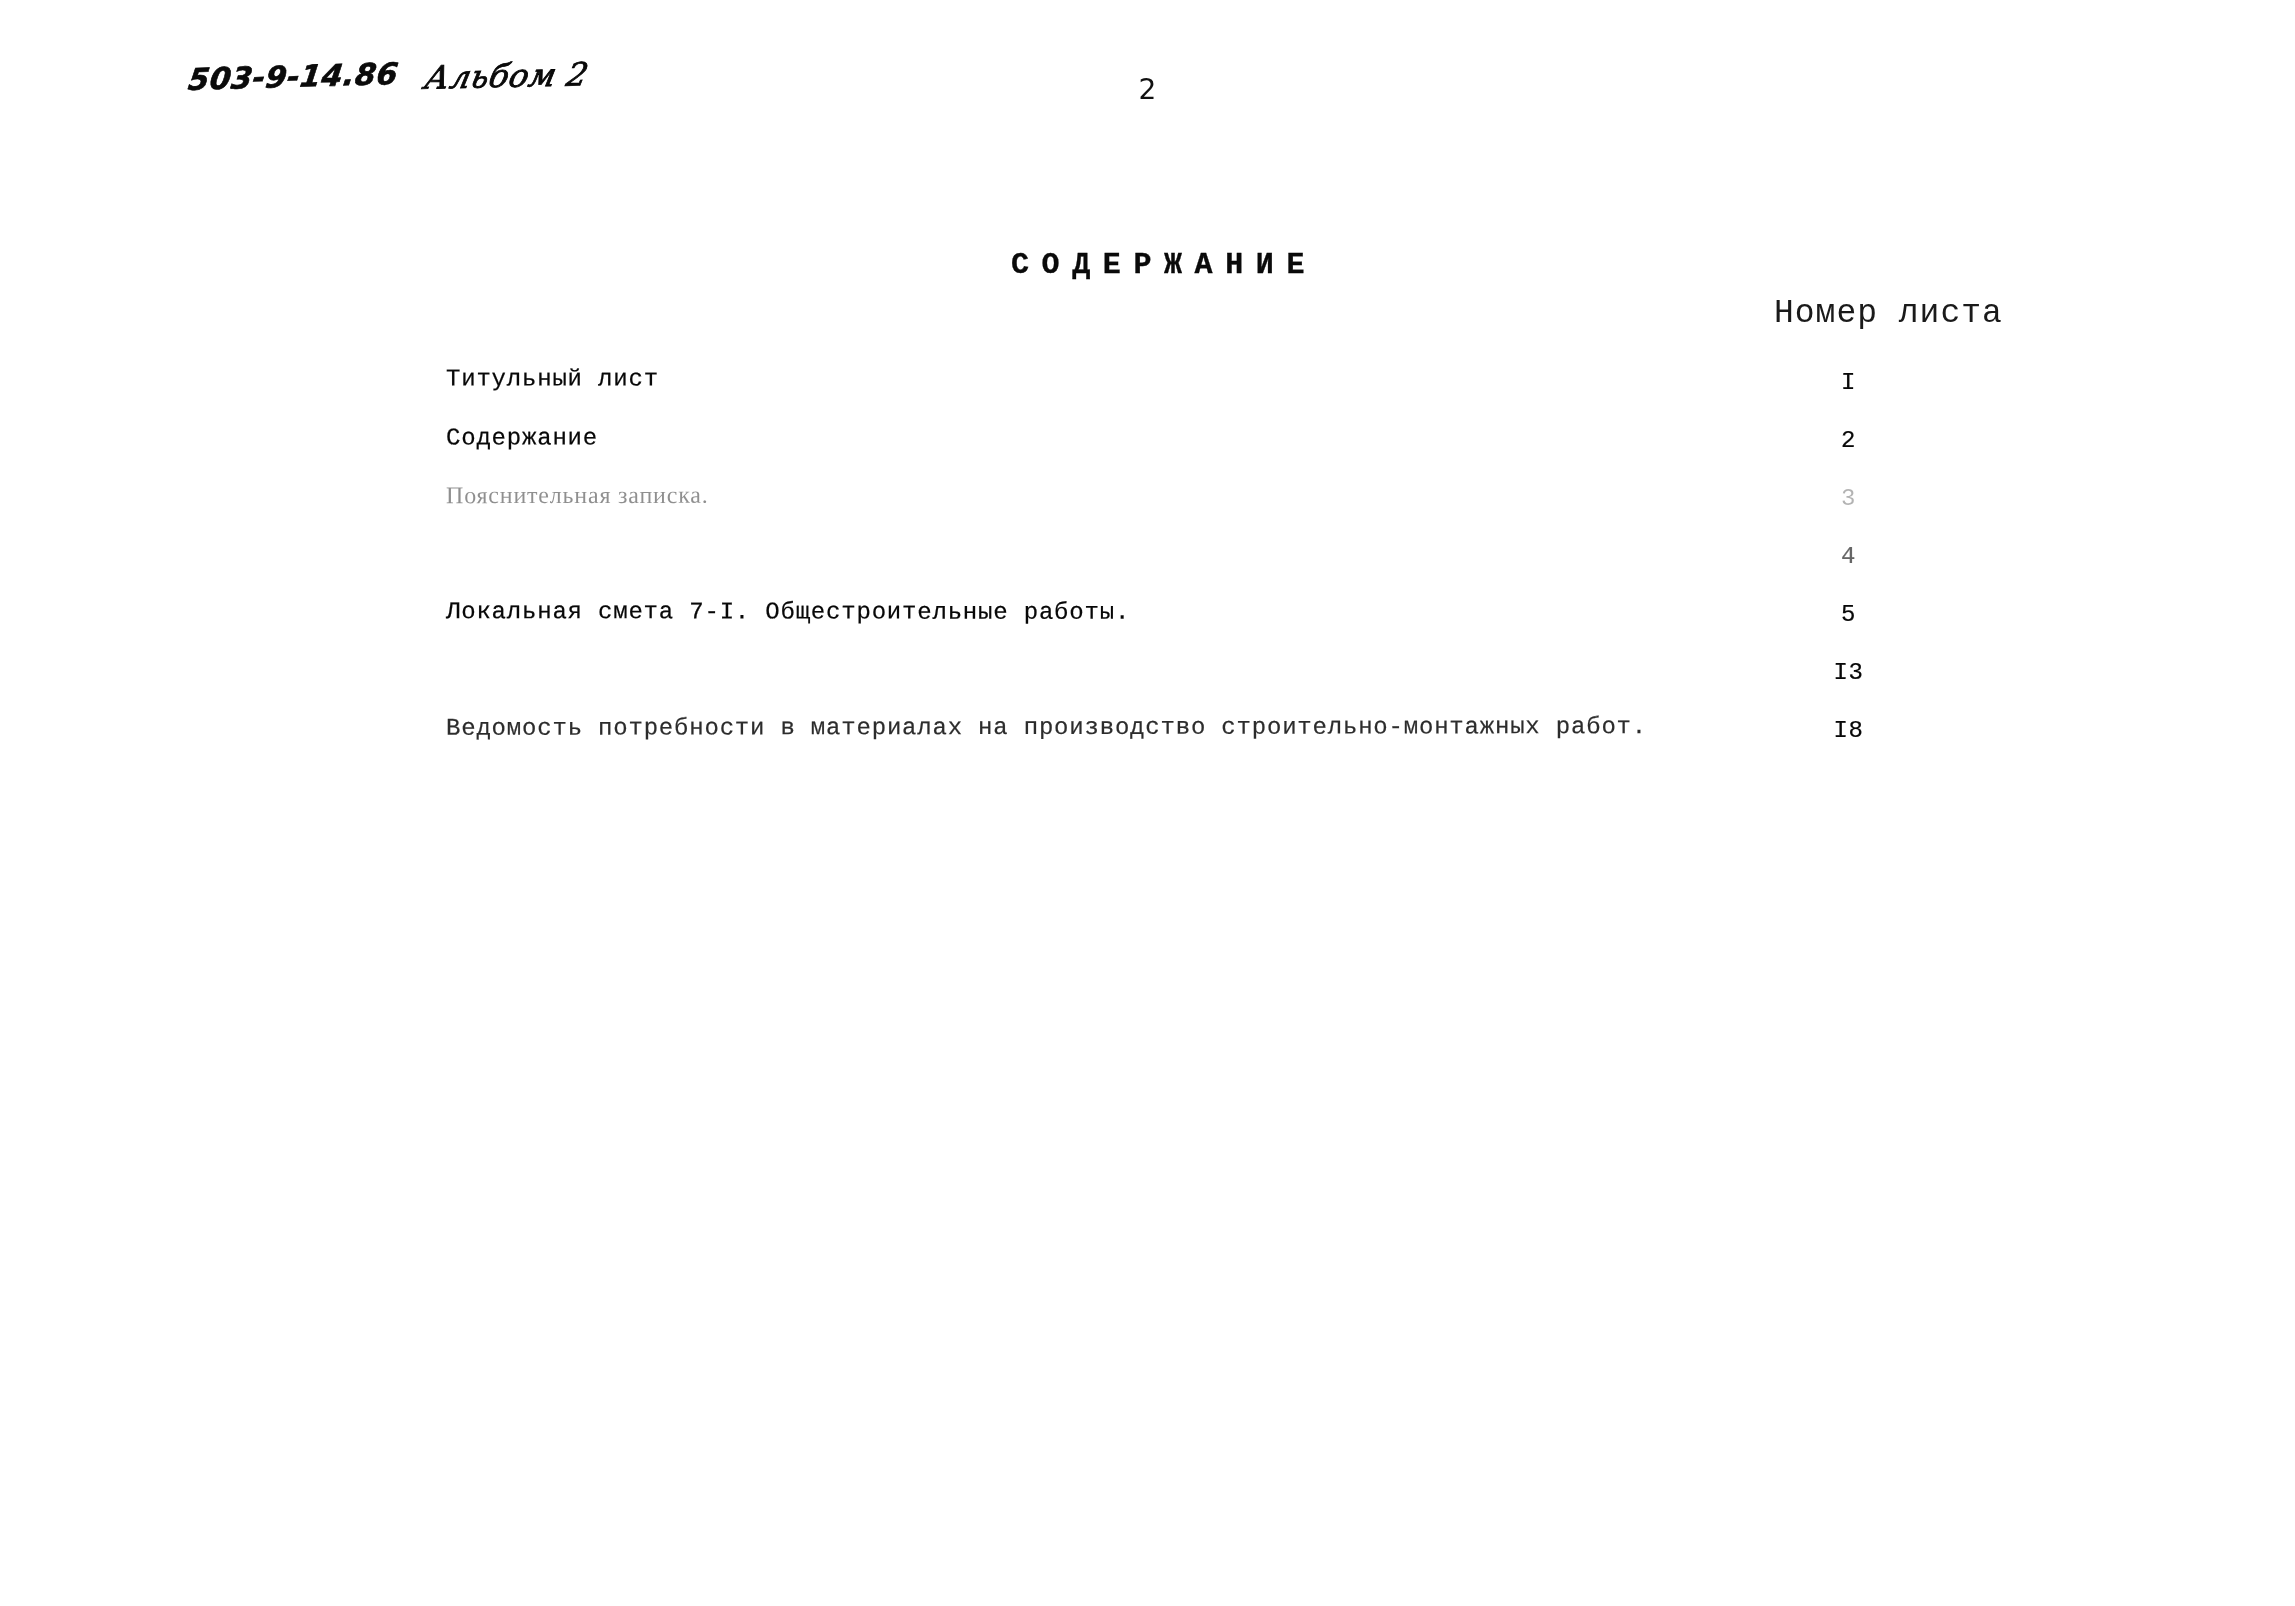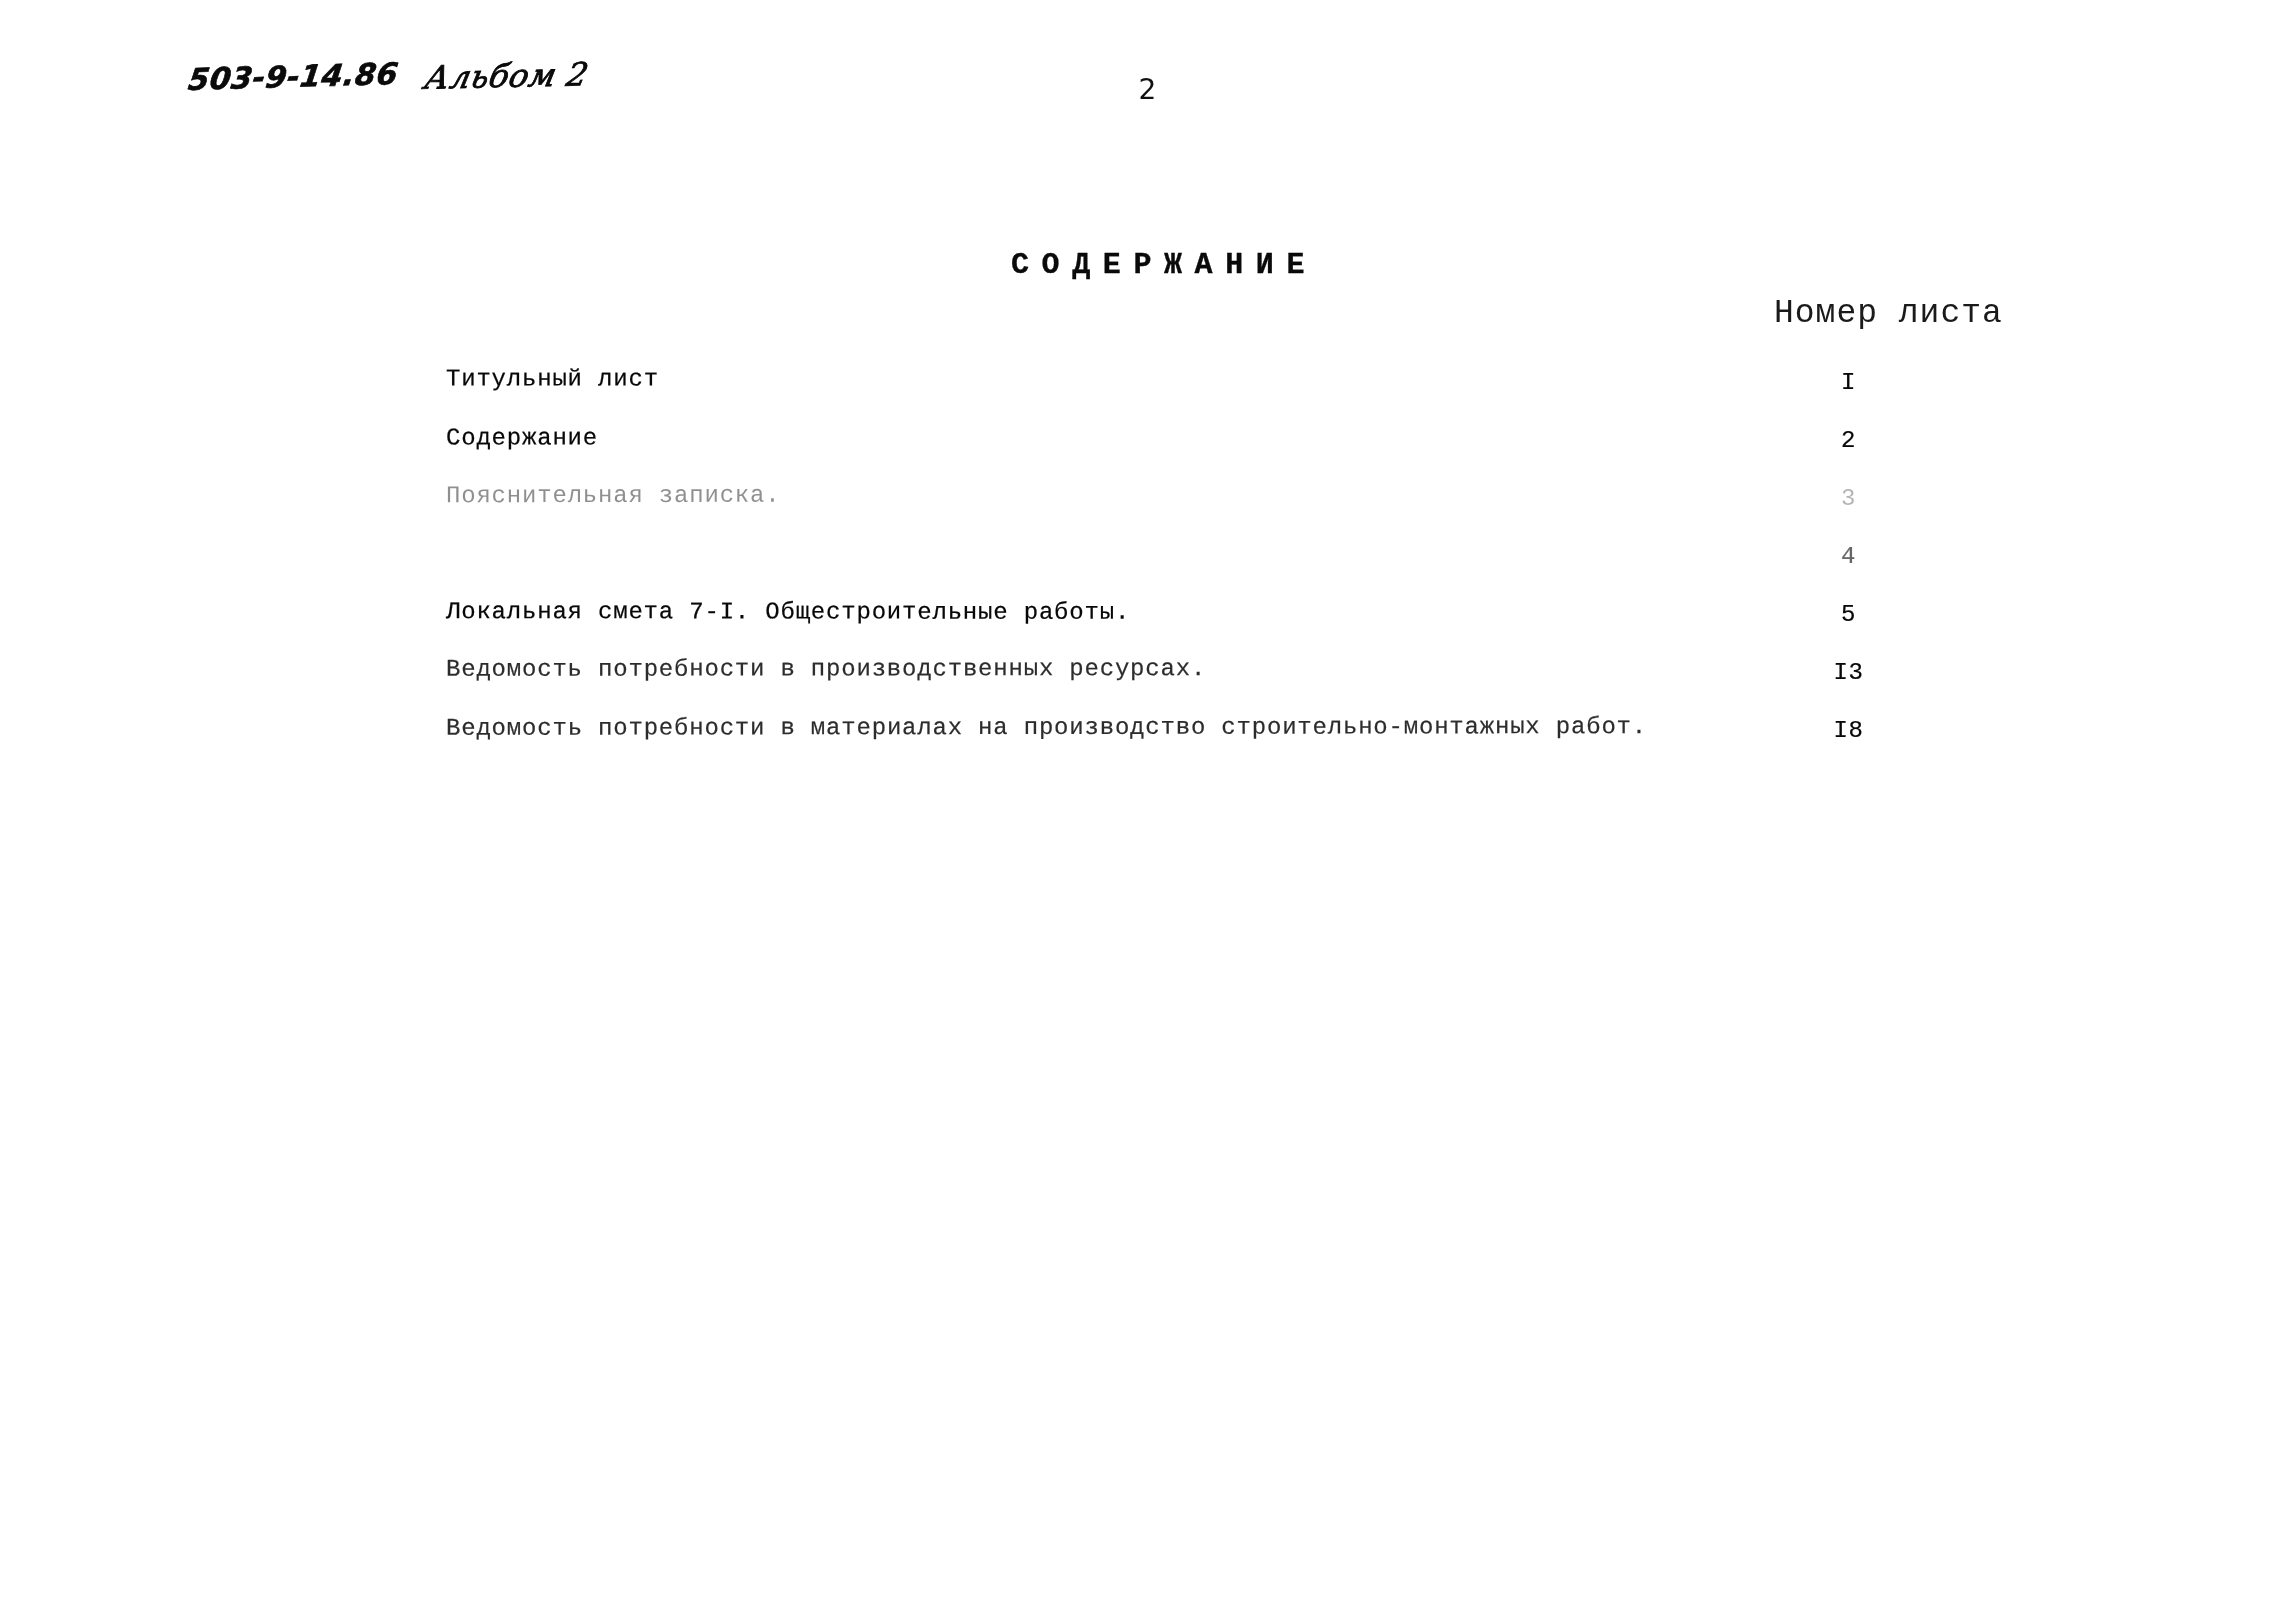--- a/index.html
+++ b/index.html
@@ -117,21 +117,21 @@
     top: 2.9px;
     width: 83px;
     text-align: center;
     font-size: 24px;
     letter-spacing: 0.5px;
     color: #080808;
     -webkit-text-stroke: 0.2px #000;
   }
 
   
-  .faded .toc-label { opacity: 0.45; -webkit-text-stroke: 0px #000; }
+  .faded .toc-label { opacity: 0.45; font-family: Liberation Serif, serif; -webkit-text-stroke: 0px #000; }
   .faded .toc-page  { opacity: 0.30; -webkit-text-stroke: 0px #000; }
   .dim .toc-page    { opacity: 0.62; }
   .dim2 .toc-label  { opacity: 0.85; }
 
   
   .j1 .toc-label { transform: translateY(-0.5px) rotate(-0.05deg); }
   .j2 .toc-label { transform: translateY(0.5px)  rotate(0.06deg); }
   .j3 .toc-label { transform: translateY(0px)  rotate(-0.08deg); }
 </style>
 </head>
@@ -171,21 +171,20 @@
       <span class="toc-page">4</span>
     </div>
 
     <div class="toc-row j2">
       <span class="toc-label">Локальная смета 7-I. Общестроительные работы.</span>
       <span class="toc-page">5</span>
     </div>
 
 
     <div class="toc-row j1 dim2">
-      <span class="toc-label">Ведомость потребности в производственных ресурсах.</span>
       <span class="toc-page">I3</span>
     </div>
 
 
     <div class="toc-row j3 dim2">
       <span class="toc-label">Ведомость потребности в материалах на производство строительно-монтажных работ.</span>
       <span class="toc-page">I8</span>
     </div>
 
   </div>

